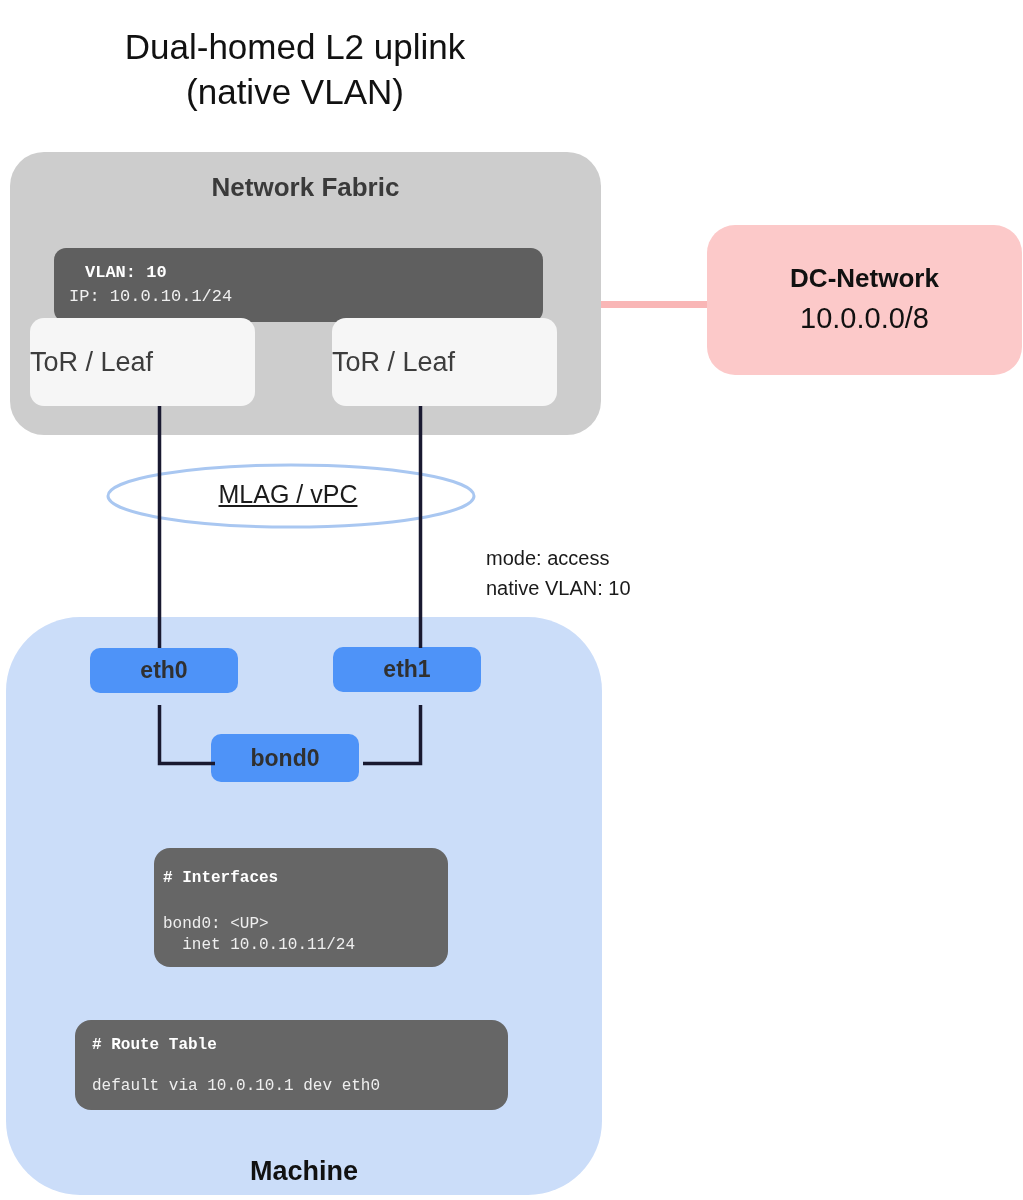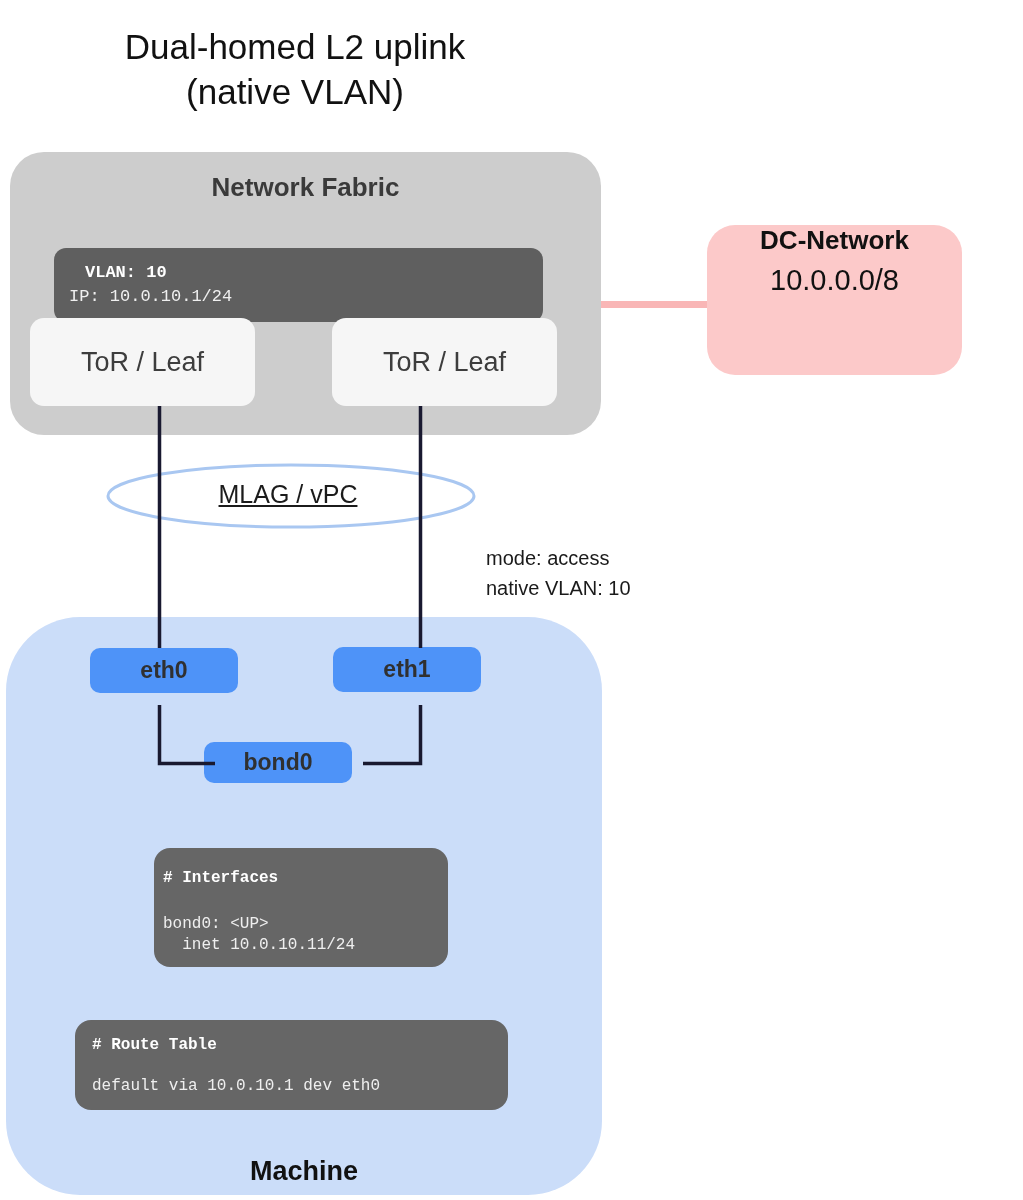--- a/index.html
+++ b/index.html
@@ -42,36 +42,37 @@
     padding: 13px 0 0 15px;
     font-family: "Liberation Mono", "DejaVu Sans Mono", monospace;
     font-size: 17px; line-height: 24px;
   }
   .vlan-line1 { color: #ffffff; font-weight: bold; white-space: pre; margin-left: 16px; }
   .vlan-line2 { color: #f0f0f0; white-space: pre; }
   .tor-box {
     top: 166px; width: 225px; height: 88px;
     background: var(--tor-white, #f6f6f6);
     border-radius: 14px;
-    display: flex; align-items: center; justify-content: center;
+    display: flex; align-items: center; 
     font-size: 27px; color: #3d3d3d;
   }
   .tor-left  { left: 20px; }
   .tor-right { left: 322px; }
 
   
   .pink-link {
     left: 601px; top: 301px; width: 106px; height: 7px;
     background: var(--pink-line, #f9b6b6);
   }
   .dc-box {
-    left: 707px; top: 225px; width: 255px; height: 150px;
+    left: 707px; top: 225px; width: 315px; height: 150px;
     background: var(--pink-box, #fcc9c9);
     border-radius: 28px;
     box-sizing: border-box;
+    padding-top: 38px;
     text-align: center;
   }
   .dc-title { font-size: 26px; font-weight: bold; color: #111111; line-height: 30px; }
   .dc-subnet { font-size: 29px; color: #111111; line-height: 30px; margin-top: 10px; }
 
   
   .mlag-label {
     left: 168px; top: 480px; width: 240px;
     text-align: center;
     font-size: 25px; color: #1b1b1b; text-decoration: underline;
@@ -89,21 +90,21 @@
   }
   .nic-box {
     width: 148px; height: 45px;
     background: var(--nic-blue, #4e93f8);
     border-radius: 10px;
     display: flex; align-items: center; justify-content: center;
     font-size: 23px; font-weight: bold; color: #303030;
   }
   .nic-eth0  { left: 90px;  top: 648px; }
   .nic-eth1  { left: 333px; top: 647px; }
-  .nic-bond0 { left: 204px; top: 734px; height: 41px; margin-top: 8px; }
+  .nic-bond0 { left: 211px; top: 734px; height: 48px; }
 
   .code-box {
     background: var(--code-dark, #666666);
     border-radius: 16px;
     box-sizing: border-box;
     font-family: "Liberation Mono", "DejaVu Sans Mono", monospace;
     font-size: 16px; line-height: 21px;
     color: #efefef;
   }
   .code-header { color: #ffffff; font-weight: bold; white-space: pre; }

